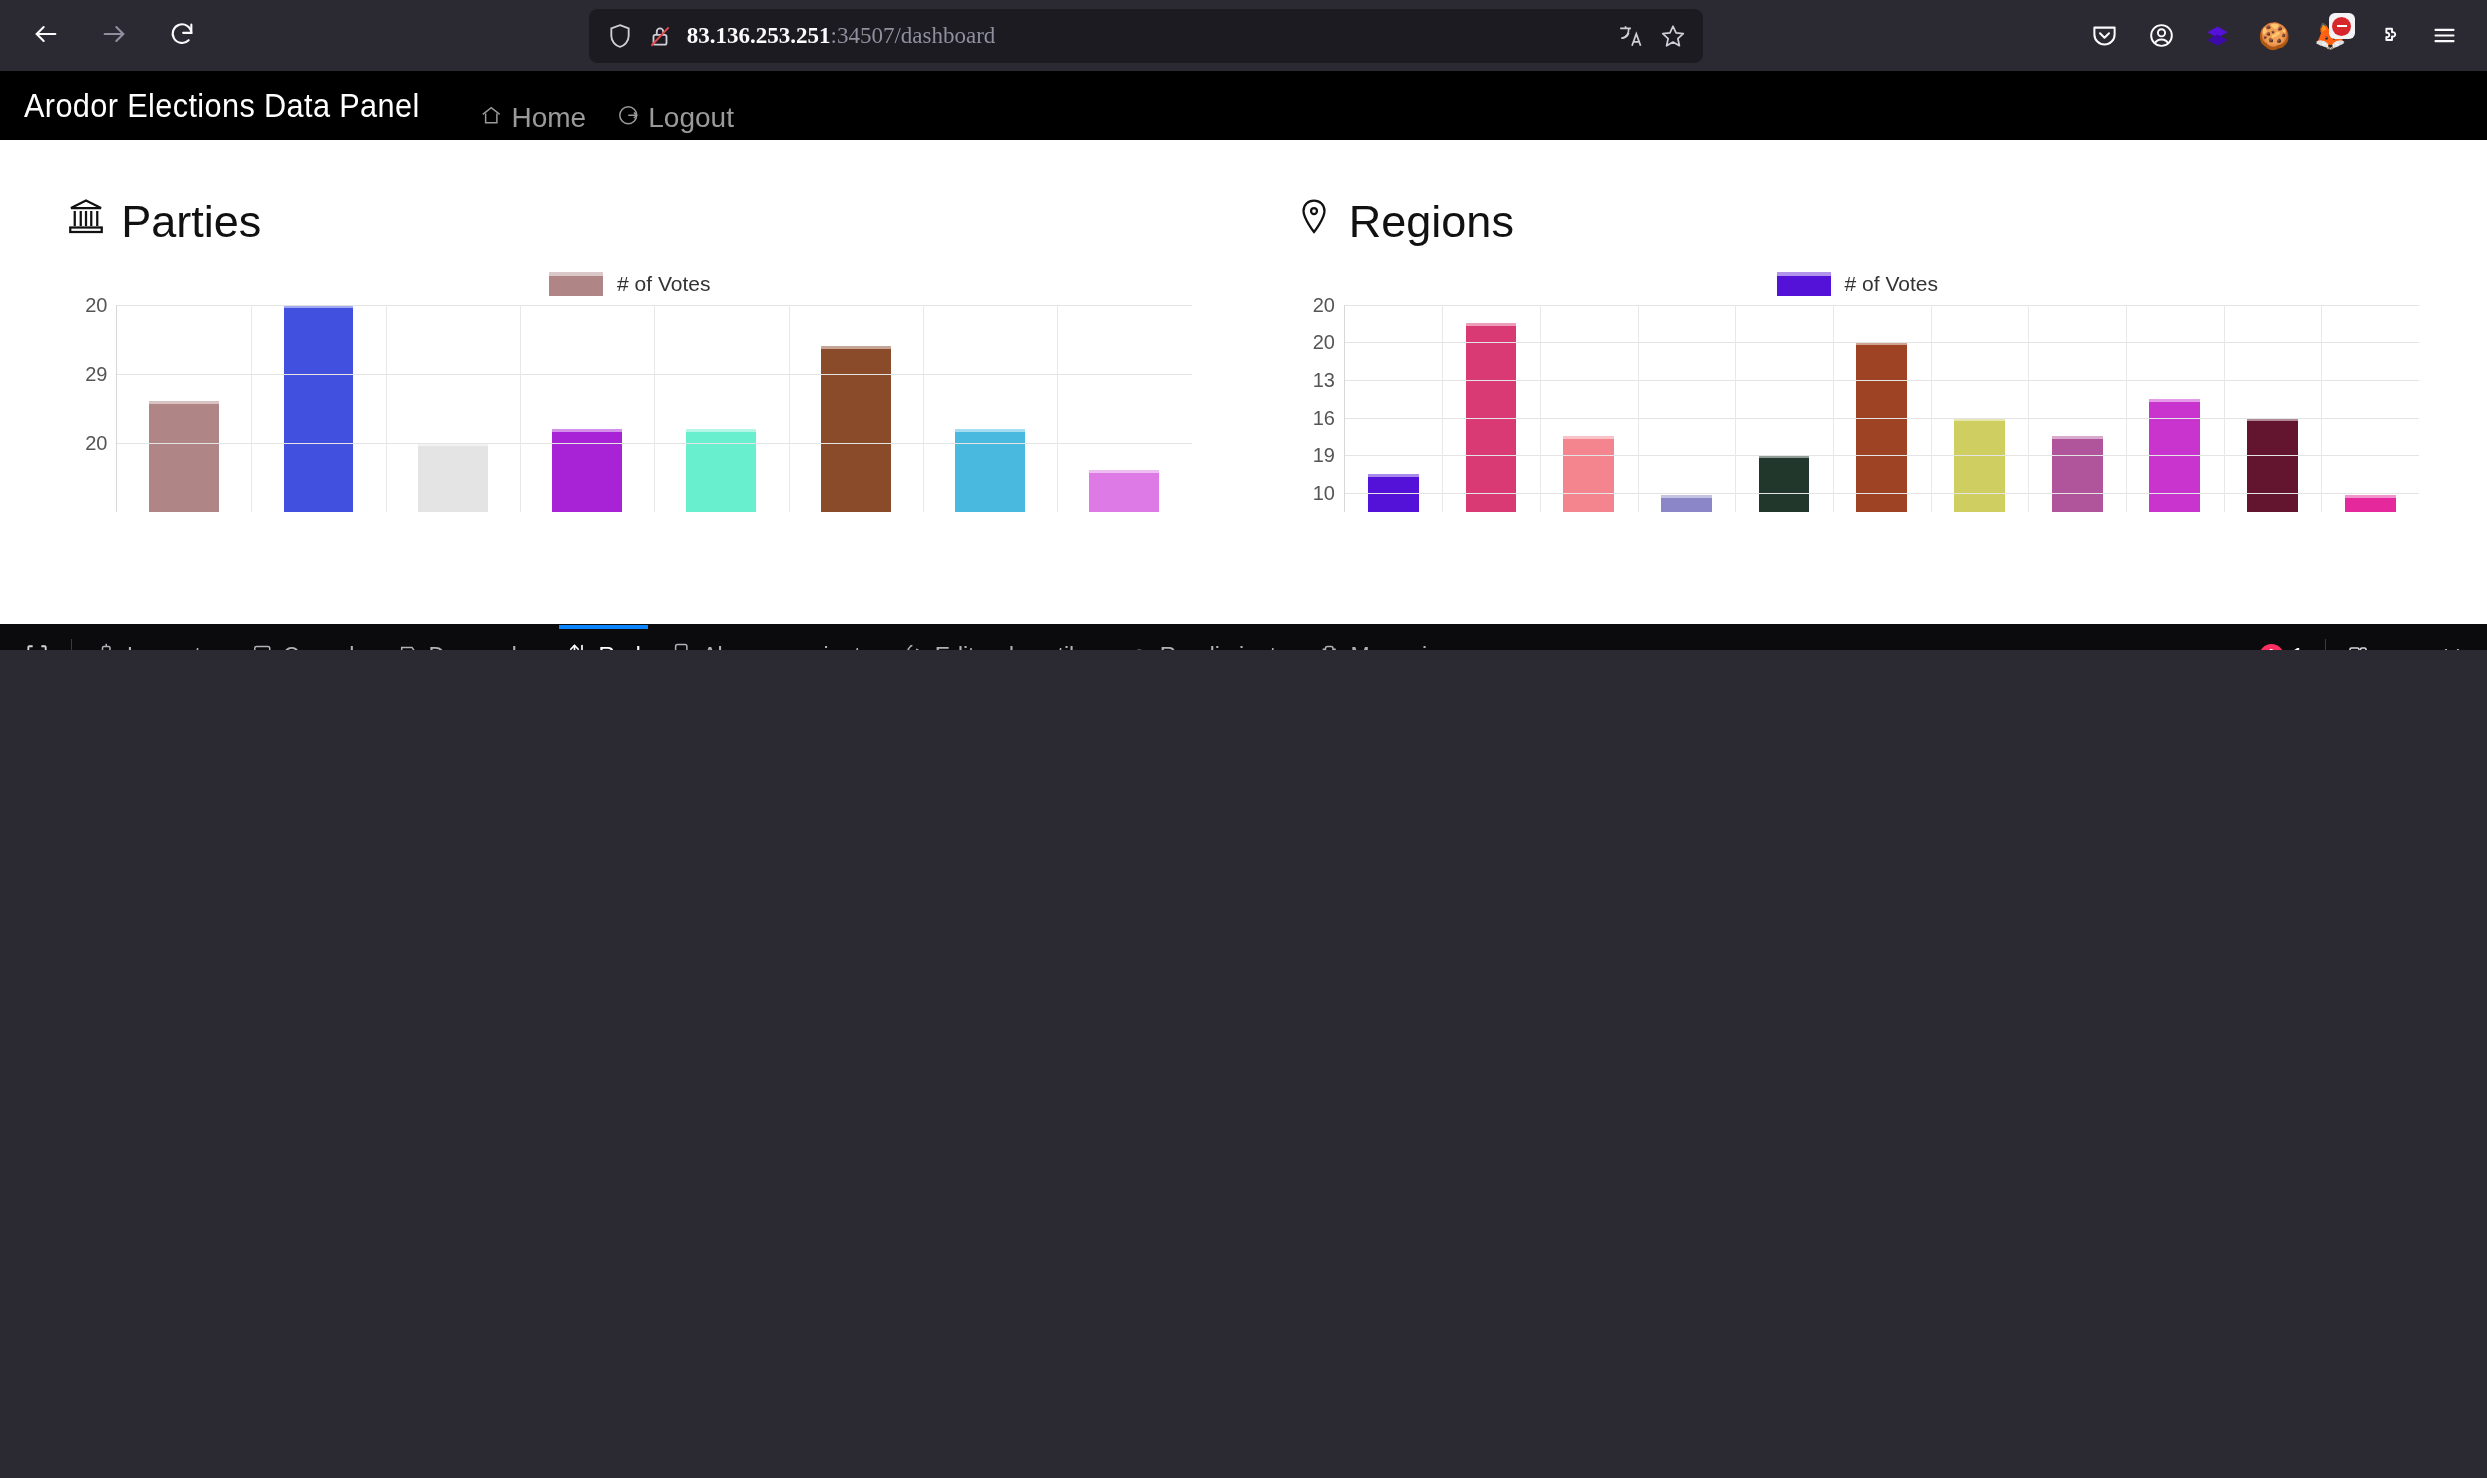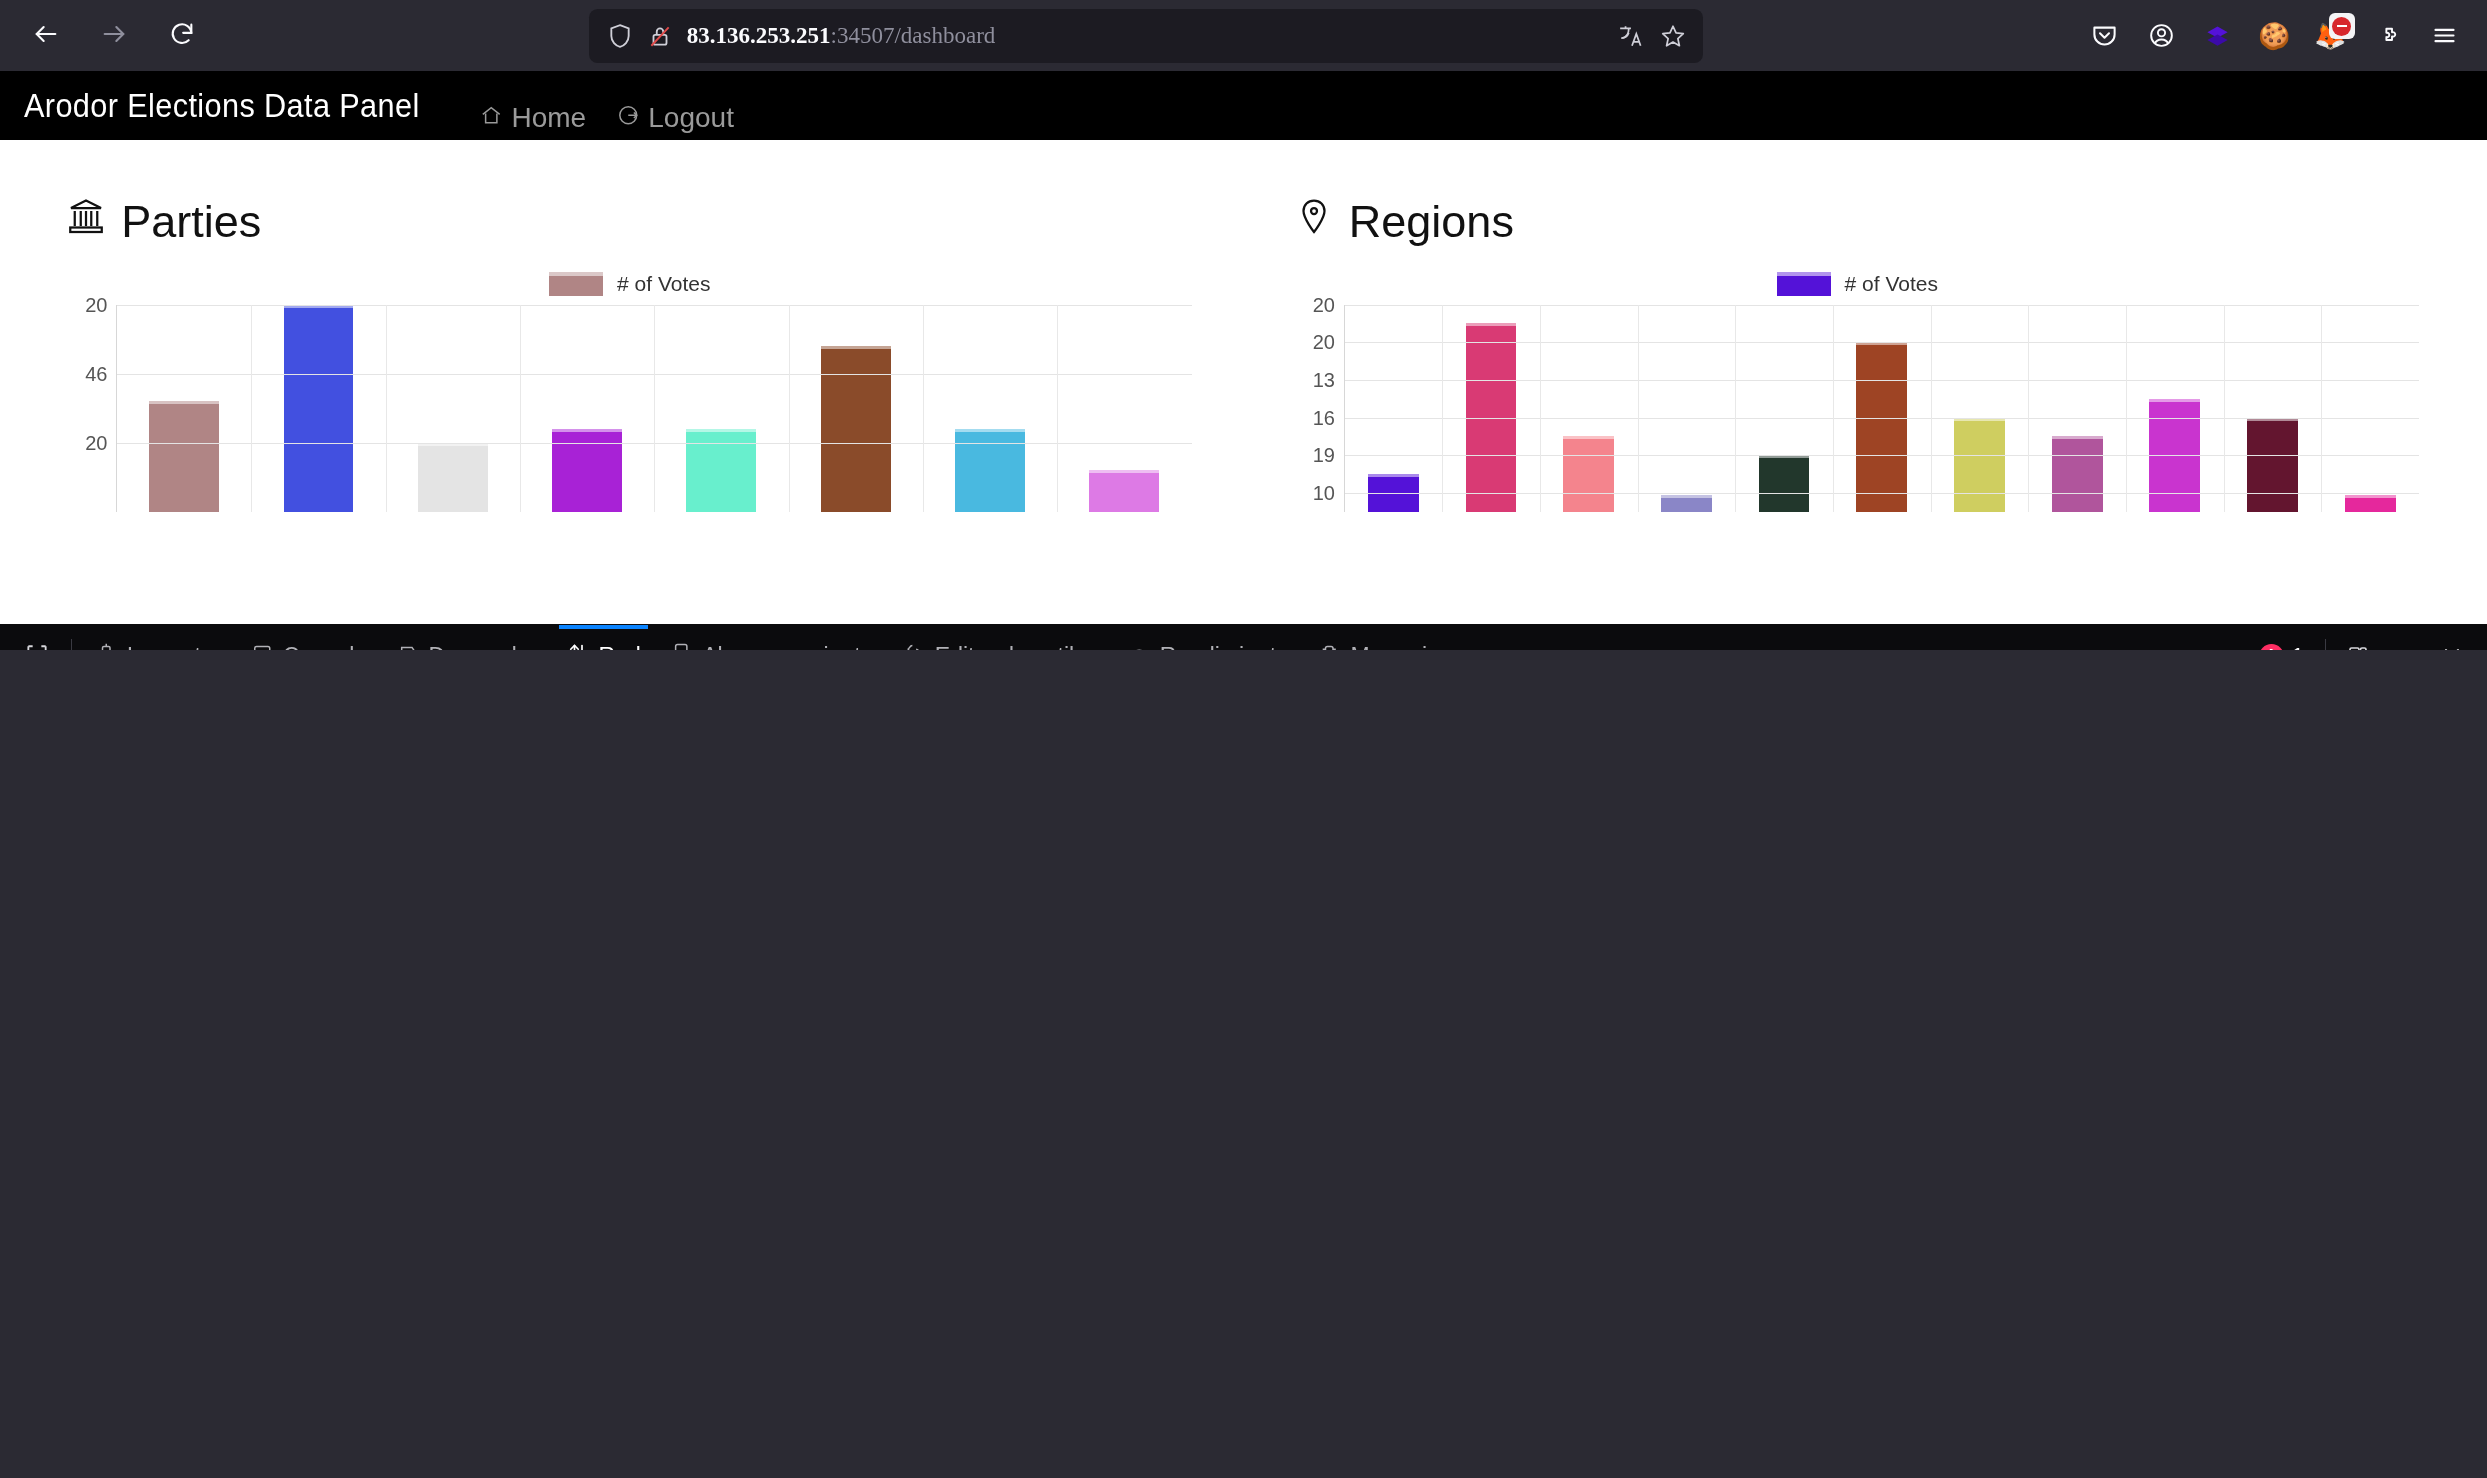--- a/index.html
+++ b/index.html
@@ -310,21 +310,21 @@
         </span>
         <span>Parties</span>
       </div>
       <div class="legend">
         <span class="legend-swatch" style="background:#b08585"></span>
         <span class="legend-label"># of Votes</span>
       </div>
       <div class="plot">
         <div class="yaxis" id="p-yaxis">
             <div class="ytick" style="top: 66.6667%;">20</div>
-            <div class="ytick" style="top: 33.3333%;">46</div>
+            <div class="ytick" style="top: 33.3333%;">29</div>
             <div class="ytick" style="top: 0%;">20</div>
           </div>
         <div class="plot-area" id="p-area">
           <div class="bars" id="p-bars">
               <div class="bar-cell">
                 <div class="bar" title="23" style="height: 53.3333%; background: rgb(176, 133, 133);"></div>
               </div>
               <div class="bar-cell">
                 <div class="bar" title="30" style="height: 100%; background: rgb(66, 80, 224);"></div>
               </div>

